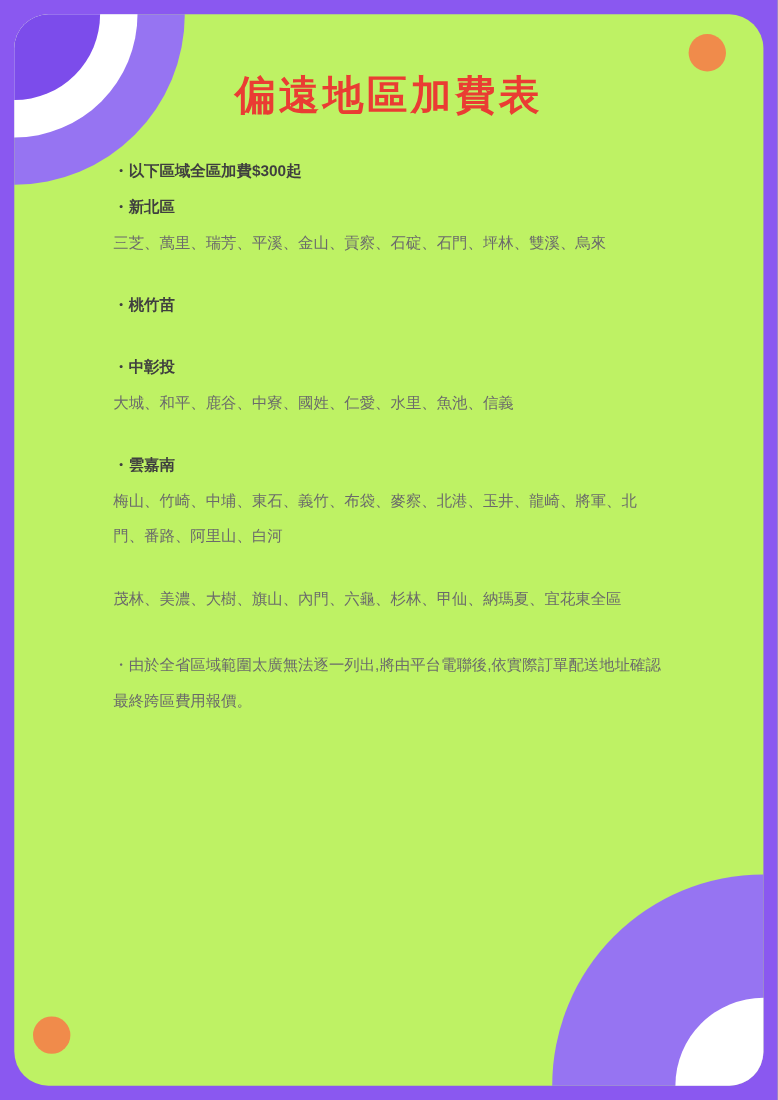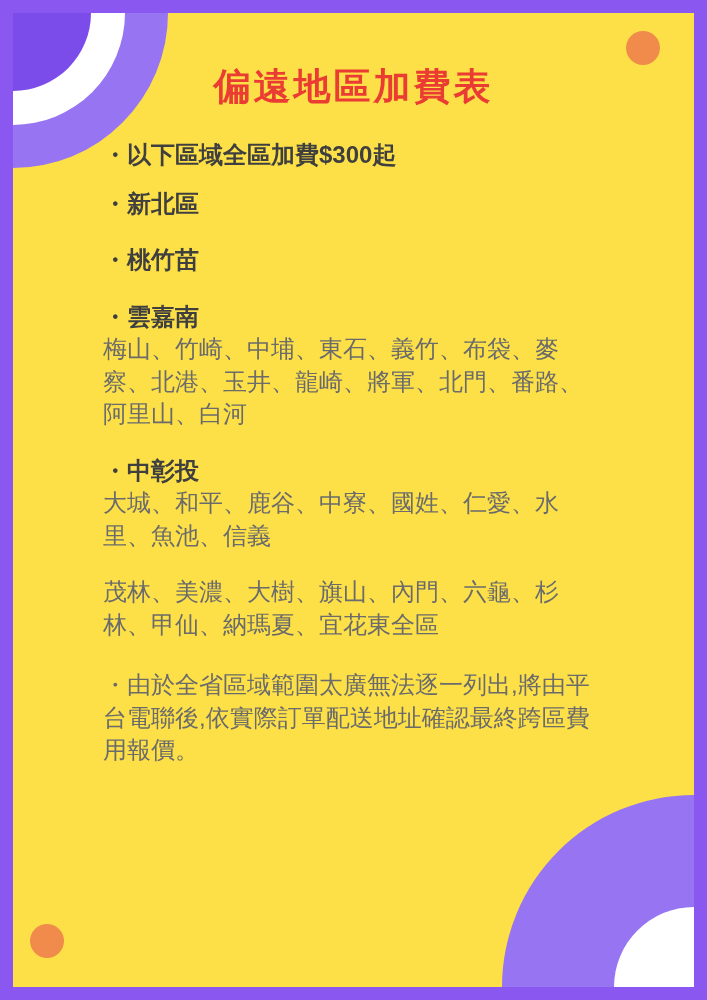--- a/index.html
+++ b/index.html
@@ -4,21 +4,21 @@
 <style>
   html,body{margin:0;padding:0;}
   body{
     width:707px;height:1000px;
     background:#8a58f0;
     font-family:"Liberation Sans","DejaVu Sans",sans-serif;
     position:relative;overflow:hidden;
   }
   .card{
     position:absolute;left:13px;top:13px;right:13px;bottom:13px;
-    background:#fde047;overflow:hidden;
+    background:#bef264;overflow:hidden;border-radius:31px;
   }
   
   .circle{position:absolute;border-radius:50%;}
   .tl-outer{width:310px;height:310px;left:-155px;top:-155px;background:#9674f2;}
   .tl-mid  {width:224px;height:224px;left:-112px;top:-112px;background:#ffffff;}
   .tl-inner{width:156px;height:156px;left:-78px; top:-78px; background:#7c4ceb;}
   .br-outer{width:384px;height:384px;right:-192px;bottom:-192px;background:#9674f2;}
   .br-inner{width:160px;height:160px;right:-80px;bottom:-80px;background:#ffffff;}
   .dot-orange{width:34px;height:34px;background:#f08b4b;}
   .dot-tr{right:34px;top:18px;}
@@ -27,26 +27,26 @@
   .title{
     margin:52px 0 0 0;
     text-align:center;
     font-size:37px;line-height:44px;
     font-weight:800;letter-spacing:3px;
     color:#ea3c33;
   }
   .content{
     position:relative;
     margin:30px 88px 0 90px;
-    font-size:24px;line-height:32.5px;
+    font-size:14px;line-height:32.5px;
     color:#6b6b6b;
     z-index:2;
   }
   .intro{font-weight:bold;color:#3f3f3f;}
-  .section{margin-top:16px;}
+  .section{margin-top:0;}
   .section + .section{margin-top:24px;}
   .section:first-of-type{margin-top:0;}
   .sec-header{font-weight:bold;color:#3f3f3f;}
   .sec-body{color:#6b6b6b;}
   .note{margin-top:28px;color:#6b6b6b;}
 </style>
 </head>
 <body>
 
 <div class="card">
@@ -62,34 +62,35 @@
   <div class="circle dot-orange dot-bl"></div>
 
   <div class="title">偏遠地區加費表</div>
 
   <div class="content">
 
     <div class="intro">・以下區域全區加費$300起</div>
 
     <div class="section">
       <div class="sec-header">・新北區</div>
+      <div class="sec-body">三芝、萬里、瑞芳、平溪、金山、貢察、石碇、石門、坪林、雙溪、烏來</div>
     </div>
 
     <div class="section">
       <div class="sec-header">・桃竹苗</div>
     </div>
 
     <div class="section">
-      <div class="sec-header">・雲嘉南</div>
-      <div class="sec-body">梅山、竹崎、中埔、東石、義竹、布袋、麥察、北港、玉井、龍崎、將軍、北門、番路、阿里山、白河</div>
+      <div class="sec-header">・中彰投</div>
+      <div class="sec-body">大城、和平、鹿谷、中寮、國姓、仁愛、水里、魚池、信義</div>
     </div>
 
     <div class="section">
-      <div class="sec-header">・中彰投</div>
-      <div class="sec-body">大城、和平、鹿谷、中寮、國姓、仁愛、水里、魚池、信義</div>
+      <div class="sec-header">・雲嘉南</div>
+      <div class="sec-body">梅山、竹崎、中埔、東石、義竹、布袋、麥察、北港、玉井、龍崎、將軍、北門、番路、阿里山、白河</div>
     </div>
 
     <div class="section">
       <div class="sec-body">茂林、美濃、大樹、旗山、內門、六龜、杉林、甲仙、納瑪夏、宜花東全區</div>
     </div>
 
 
     <div class="note">・由於全省區域範圍太廣無法逐一列出,將由平台電聯後,依實際訂單配送地址確認最終跨區費用報價。</div>
 
   </div>

